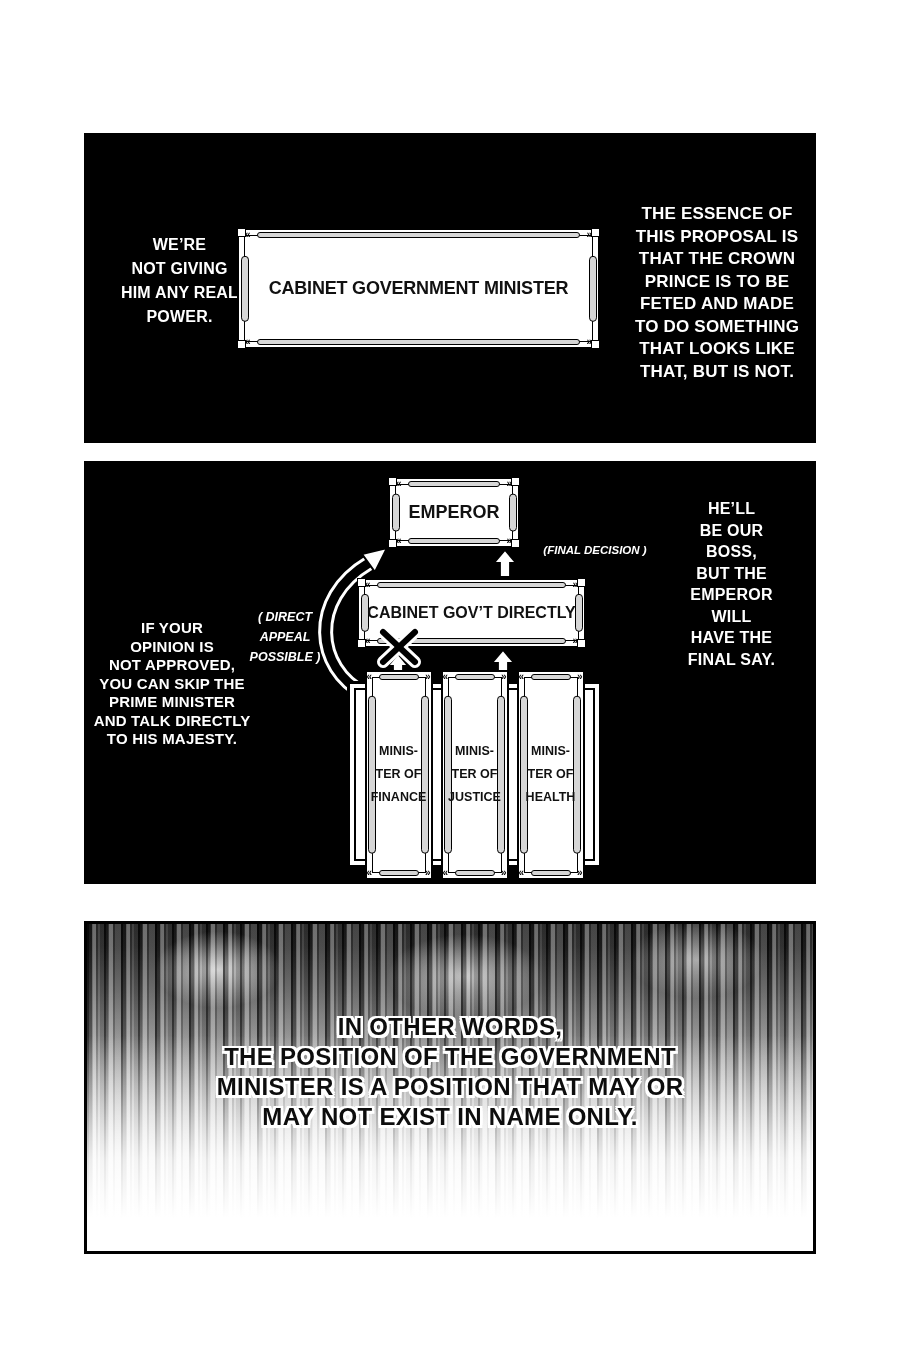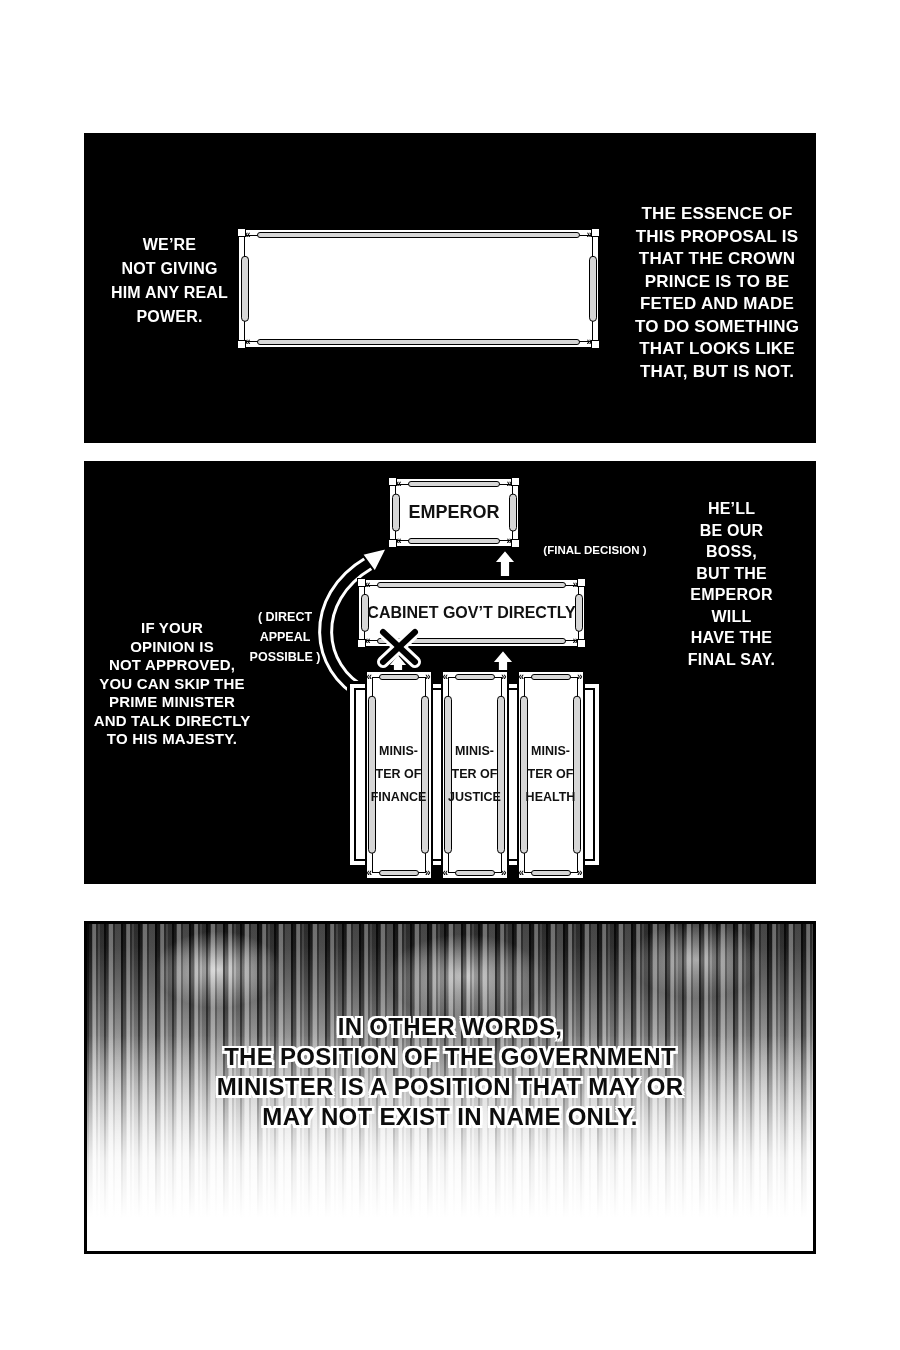--- a/index.html
+++ b/index.html
@@ -14,25 +14,25 @@
       linear-gradient(to top,#ffffff 0%,#ffffff 10%,rgba(255,255,255,.82) 28%,rgba(255,255,255,.35) 48%,rgba(255,255,255,0) 66%),
       repeating-linear-gradient(90deg,rgba(10,10,10,.45) 0 2px,rgba(130,130,130,.12) 2px 5px,rgba(245,245,245,.35) 5px 9px,rgba(50,50,50,.28) 9px 11px,rgba(210,210,210,.18) 11px 17px),
       repeating-linear-gradient(90deg,rgba(0,0,0,.32) 0 6px,rgba(255,255,255,.10) 6px 13px,rgba(0,0,0,.16) 13px 21px,rgba(255,255,255,.12) 21px 34px),
       radial-gradient(ellipse 90px 55px at 18% 14%,rgba(235,235,235,.85),transparent 70%),
       radial-gradient(ellipse 110px 60px at 52% 16%,rgba(225,225,225,.75),transparent 70%),
       radial-gradient(ellipse 95px 55px at 84% 11%,rgba(215,215,215,.65),transparent 70%),
       linear-gradient(180deg,#070707 0%,#121212 7%,#3d3d3d 20%,#7d7d7d 36%,#b5b5b5 52%,#e4e4e4 70%,#ffffff 88%); margin-top: 24px;}
   
   .speech{position:absolute;color:#fff;font-weight:bold;text-align:center;white-space:pre-line;
           letter-spacing:.2px;}
-  .p1-left{left:8px;top:100px;width:155px;font-size:16px;line-height:24px;}
+  .p1-left{left:18px;top:100px;width:155px;font-size:16px;line-height:24px;}
   .p1-right{left:542px;top:70px;width:182px;font-size:17px;line-height:22.5px;}
   .p2-left{left:0px;top:158px;width:176px;font-size:15px;line-height:18.5px;}
   .p2-right{left:580px;top:37px;width:135px;font-size:16px;line-height:21.5px;}
-  .lbl-small{position:absolute;color:#fff;font-weight:bold;text-align:center;white-space:pre-line;}
+  .lbl-small{position:absolute;color:#fff;font-weight:bold;text-align:center;white-space:pre-line;font-style:italic;}
   .direct-appeal{left:140px;top:146px;width:122px;font-size:12.5px;line-height:20px;}
   .final-decision{left:446px;top:82px;width:130px;font-size:11.5px;line-height:14px;}
   
   .caption{position:absolute;left:0;top:88px;width:100%;text-align:center;color:#0d0d0d;
     font-weight:bold;font-size:24px;line-height:30px;letter-spacing:.3px;white-space:pre-line;
     text-shadow:-2.5px -2.5px 0 #fff,2.5px -2.5px 0 #fff,-2.5px 2.5px 0 #fff,2.5px 2.5px 0 #fff,
                 -2.5px 0 0 #fff,2.5px 0 0 #fff,0 -2.5px 0 #fff,0 2.5px 0 #fff;}
   
   .obox{background:#fff;border:2px solid #000;box-sizing:border-box;}
   .obox.abs{position:absolute;}
@@ -83,20 +83,21 @@
 POWER.</div>
     <div id="p1-box" class="obox abs">
       <span class="rod rod-t"></span>
       <span class="rod rod-b"></span>
       <span class="cap cap-l"></span>
       <span class="cap cap-r"></span>
       <span class="corner c-tl"></span>
       <span class="corner c-tr"></span>
       <span class="corner c-bl"></span>
       <span class="corner c-br"></span>
+      <div class="obox-label">CABINET GOVERNMENT MINISTER</div>
     </div>
     <div class="speech p1-right">THE ESSENCE OF
 THIS PROPOSAL IS
 THAT THE CROWN
 PRINCE IS TO BE
 FETED AND MADE
 TO DO SOMETHING
 THAT LOOKS LIKE
 THAT, BUT IS NOT.</div>
   </div>

